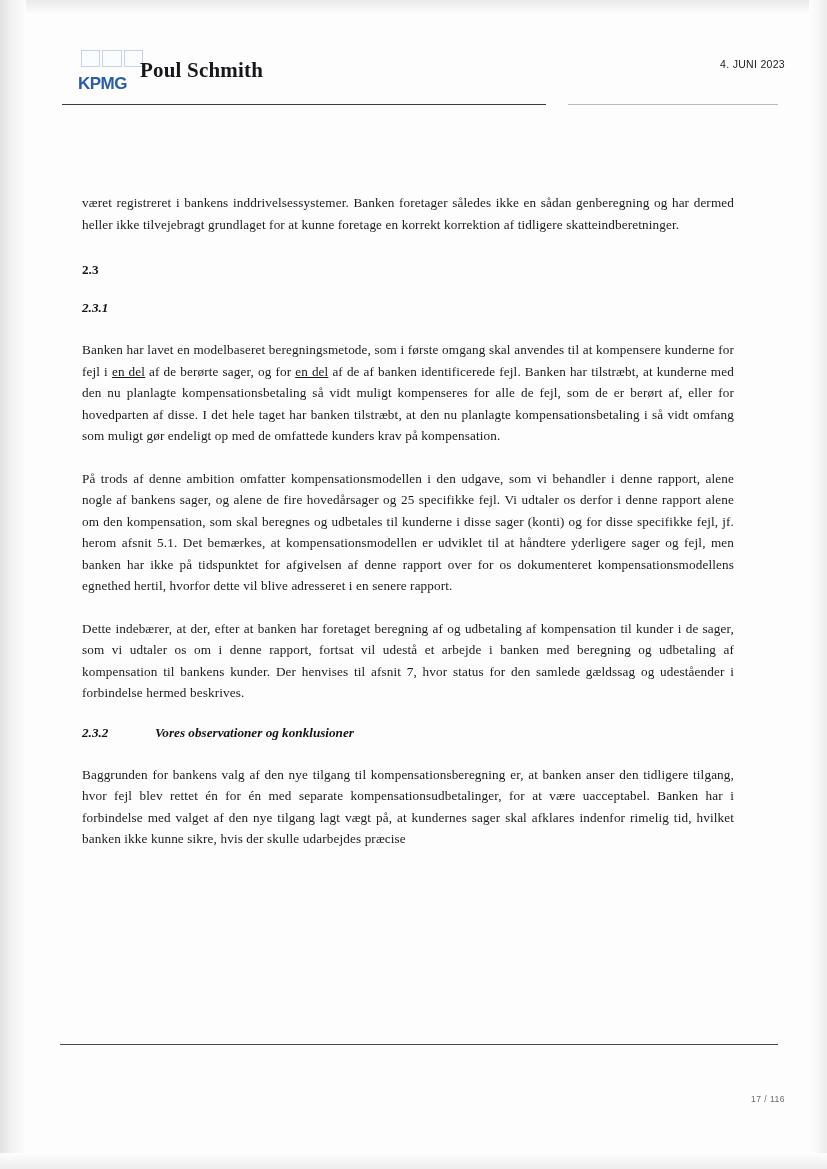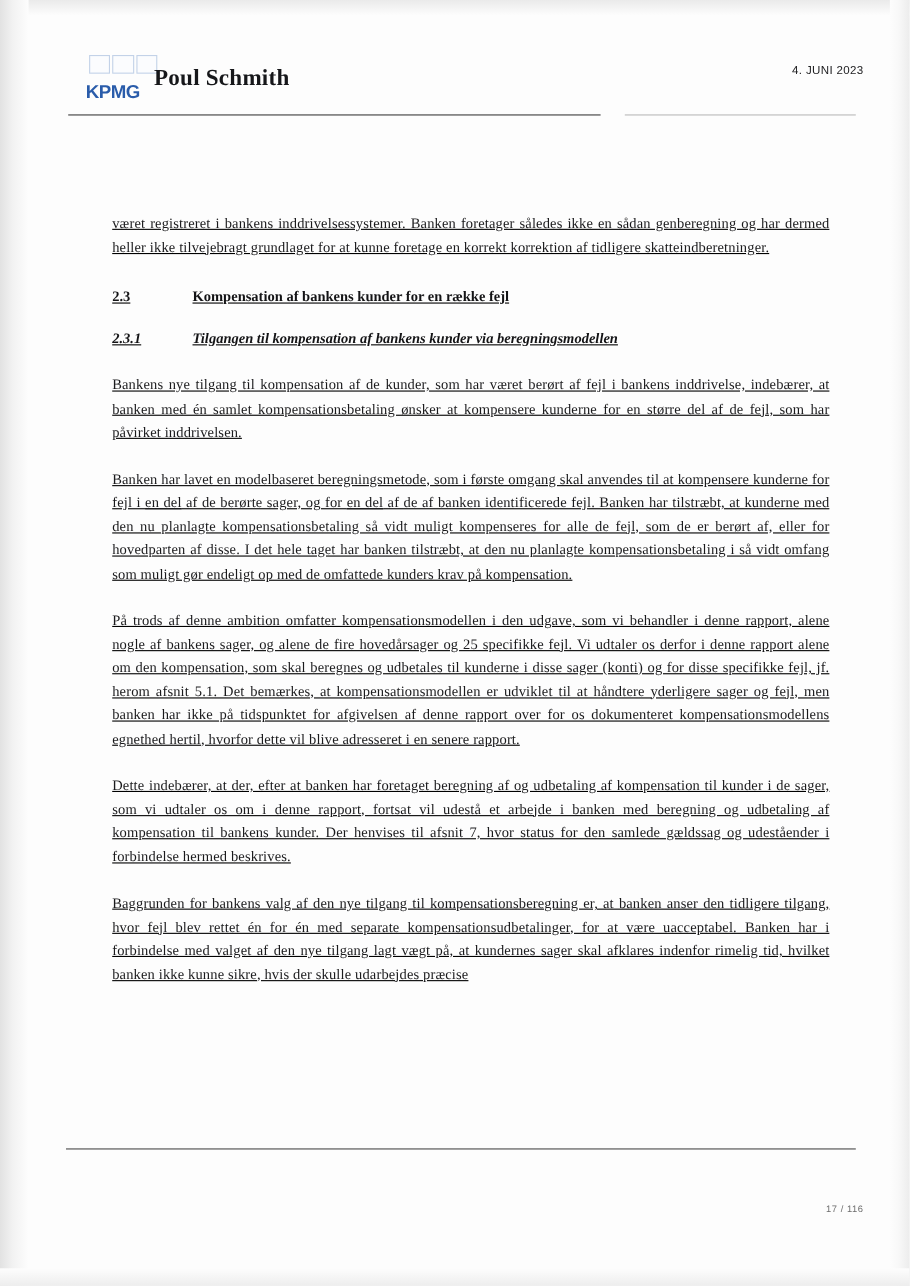--- a/index.html
+++ b/index.html
@@ -124,24 +124,23 @@
     left: 568px;
     top: 104px;
     width: 210px;
     height: 1px;
     background: #b9b9b9;
   }
 
   
   .content {
     position: absolute;
-    left: 102px;
+    left: 82px;
     top: 192px;
     width: 652px;
-    text-decoration: underline;
   }
   p.para {
     margin: 0 0 21px 0;
     font-size: 13.2px;
     line-height: 21.5px;
     text-align: justify;
     color: #1a1a1c;
     letter-spacing: 0.01em;
   }
   p.para:last-child { margin-bottom: 12px; }
@@ -221,36 +220,37 @@
     <div class="header-rule-left"></div>
     <div class="header-rule-right"></div>
   </div>
 
   <div class="content">
 
     <p class="para">været registreret i bankens inddrivelsessystemer. Banken foretager således ikke en sådan genberegning og har dermed heller ikke tilvejebragt grundlaget for at kunne foretage en korrekt korrektion af tidligere skatteindberetninger.</p>
 
     <div class="heading-row h2">
       <div class="heading-num">2.3</div>
-      <div class="heading-text">Kompensation af bankens kunder for en række fejl</div>
     </div>
 
     <div class="heading-row h3">
       <div class="heading-num">2.3.1</div>
-      <div class="heading-text">Tilgangen til kompensation af bankens kunder via beregningsmodellen</div>
-    </div>
-
-    <p class="para">Bankens nye tilgang til kompensation af de kunder, som har været berørt af fejl i bankens inddrivelse, indebærer, at banken med én samlet kompensationsbetaling ønsker at kompensere kunderne for en større del af de fejl, som har påvirket inddrivelsen.</p>
+    </div>
+
 
     <p class="para"><span>Banken har lavet en modelbaseret beregningsmetode, som i første omgang skal anvendes til at kompensere kunderne for fejl i </span><span class="u">en del</span><span> af de berørte sager, og for </span><span class="u">en del</span><span> af de af banken identificerede fejl. Banken har tilstræbt, at kunderne med den nu planlagte kompensationsbetaling så vidt muligt kompenseres for alle de fejl, som de er berørt af, eller for hovedparten af disse. I det hele taget har banken tilstræbt, at den nu planlagte kompensationsbetaling i så vidt omfang som muligt gør endeligt op med de omfattede kunders krav på kompensation.</span></p>
 
     <p class="para">På trods af denne ambition omfatter kompensationsmodellen i den udgave, som vi behandler i denne rapport, alene nogle af bankens sager, og alene de fire hovedårsager og 25 specifikke fejl. Vi udtaler os derfor i denne rapport alene om den kompensation, som skal beregnes og udbetales til kunderne i disse sager (konti) og for disse specifikke fejl, jf. herom afsnit 5.1. Det bemærkes, at kompensationsmodellen er udviklet til at håndtere yderligere sager og fejl, men banken har ikke på tidspunktet for afgivelsen af denne rapport over for os dokumenteret kompensationsmodellens egnethed hertil, hvorfor dette vil blive adresseret i en senere rapport.</p>
 
     <p class="para">Dette indebærer, at der, efter at banken har foretaget beregning af og udbetaling af kompensation til kunder i de sager, som vi udtaler os om i denne rapport, fortsat vil udestå et arbejde i banken med beregning og udbetaling af kompensation til bankens kunder. Der henvises til afsnit 7, hvor status for den samlede gældssag og udeståender i forbindelse hermed beskrives.</p>
 
+    <div class="heading-row h3">
+      <div class="heading-num">2.3.2</div>
+      <div class="heading-text">Vores observationer og konklusioner</div>
+    </div>
 
     <p class="para">Baggrunden for bankens valg af den nye tilgang til kompensationsberegning er, at banken anser den tidligere tilgang, hvor fejl blev rettet én for én med separate kompensationsudbetalinger, for at være uacceptabel. Banken har i forbindelse med valget af den nye tilgang lagt vægt på, at kundernes sager skal afklares indenfor rimelig tid, hvilket banken ikke kunne sikre, hvis der skulle udarbejdes præcise</p>
   </div>
 
   <div class="footer-rule"></div>
   <div class="footer-page">17 / 116</div>
 
 </div>
 
 </body></html>

